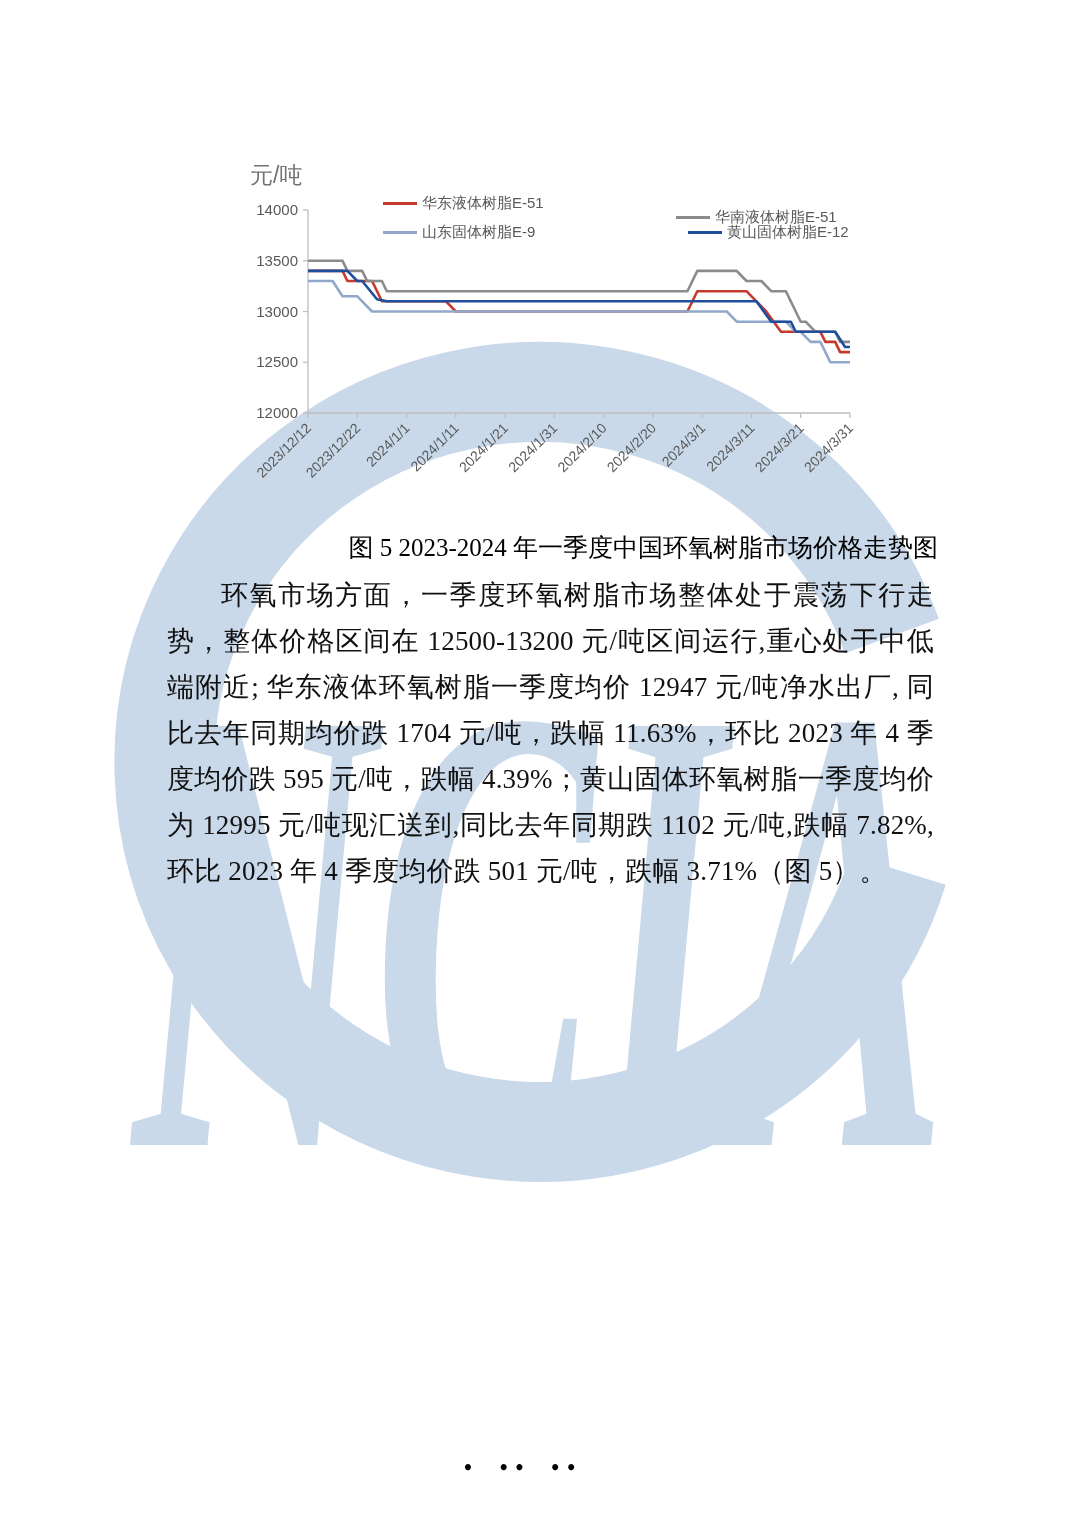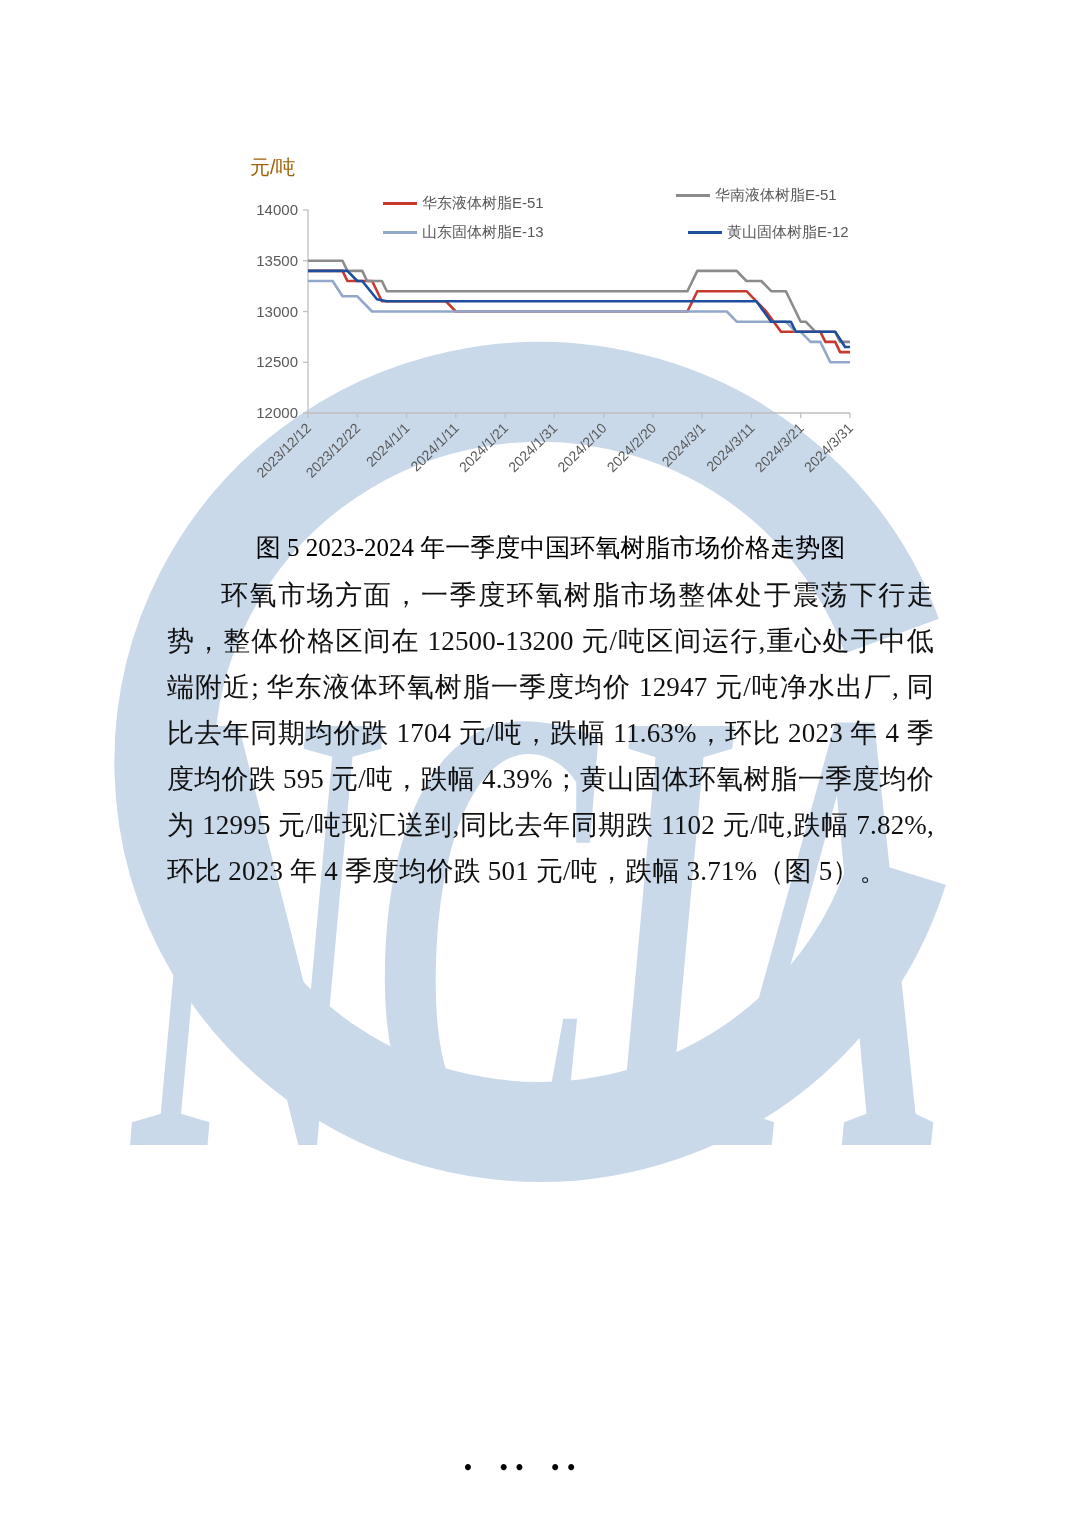--- a/index.html
+++ b/index.html
@@ -8,28 +8,28 @@
     margin:0 auto;overflow:hidden;
     font-family:"Liberation Serif","DejaVu Serif",serif;color:#111;
   }
   
   .watermark{position:absolute;left:0;top:0;width:1080px;height:1527px;z-index:0;pointer-events:none;}
   
   .chart-block{position:absolute;left:240px;top:140px;width:640px;height:372px;z-index:2;
     font-family:"Liberation Sans","DejaVu Sans",sans-serif;}
   .chart-title{position:absolute;left:50px;top:0;width:580px;text-align:center;
     font-size:23px;font-weight:bold;color:#1a1a1a;letter-spacing:0.5px;}
-  .chart-unit{position:absolute;left:10px;top:14px;font-size:20px;color:#a16207;}
+  .chart-unit{position:absolute;left:10px;top:20px;font-size:23px;color:#737373;}
   .legend-item{position:absolute;display:flex;align-items:center;height:18px;justify-content:center;}
   .legend-line{width:34px;height:3px;margin-right:5px;flex:0 0 auto;}
   .legend-label{font-size:15px;color:#595959;white-space:nowrap;}
   #plot-svg{position:absolute;left:0;top:58px;font-family:"Liberation Sans","DejaVu Sans",sans-serif;}
   
   .figure-caption{position:absolute;left:163px;top:531px;width:775px;z-index:2;
-    text-align:center;font-size:25px;color:#000;}
+    text-align:right;font-size:25px;color:#000;}
   .body-text{position:absolute;left:163px;top:568px;width:775px;z-index:2;}
   .body-text p{
     margin:4px;font-size:27px;line-height:46px;text-align:justify;
     text-indent:2em;letter-spacing:0.2px;
   }
   .footer-dots{position:absolute;left:0;top:1458px;width:1044px;z-index:2;
     text-align:center;font-size:17px;font-weight:bold;color:#000;
     letter-spacing:5px;word-spacing:9px;font-family:"DejaVu Sans",sans-serif;}
 </style>
 </head>
@@ -42,27 +42,27 @@
     <text id="wm-text" x="540" y="1145" text-anchor="middle" font-size="640" font-style="italic" font-weight="bold" font-family="Liberation Serif, DejaVu Serif, serif" transform="translate(540 0) scale(0.52 1) translate(-540 0)" fill="#c9d9ea">NCIA</text>
   </svg>
 
   <div class="chart-block">
     <div class="chart-unit">元/吨</div>
 
     <div class="legend-item" style="left:143px;top:54px;">
       <span class="legend-line" style="background: rgb(197, 58, 45);"></span>
       <span class="legend-label">华东液体树脂E-51</span>
     </div>
-    <div class="legend-item" style="left:436px;top:46px;">
+    <div class="legend-item" style="left:436px;top:68px;">
       <span class="legend-line" style="background: rgb(139, 139, 139);"></span>
       <span class="legend-label">华南液体树脂E-51</span>
     </div>
     <div class="legend-item" style="left:143px;top:83px;">
       <span class="legend-line" style="background: rgb(146, 168, 203);"></span>
-      <span class="legend-label">山东固体树脂E-13</span>
+      <span class="legend-label">山东固体树脂E-9</span>
     </div>
     <div class="legend-item" style="left:448px;top:83px;">
       <span class="legend-line" style="background: rgb(31, 78, 157);"></span>
       <span class="legend-label">黄山固体树脂E-12</span>
     </div>
 
     <svg id="plot-svg" width="640" height="314" viewBox="0 0 640 314">
         <path d="M 68 12 L 68 215 L 610 215" fill="none" stroke="#bfbfbf" stroke-width="1.3"></path>
         <line x1="63" y1="215" x2="68" y2="215" stroke="#bfbfbf" stroke-width="1.3"></line>
         <text x="58" y="220" text-anchor="end" fill="#595959" font-size="15">12000</text>

